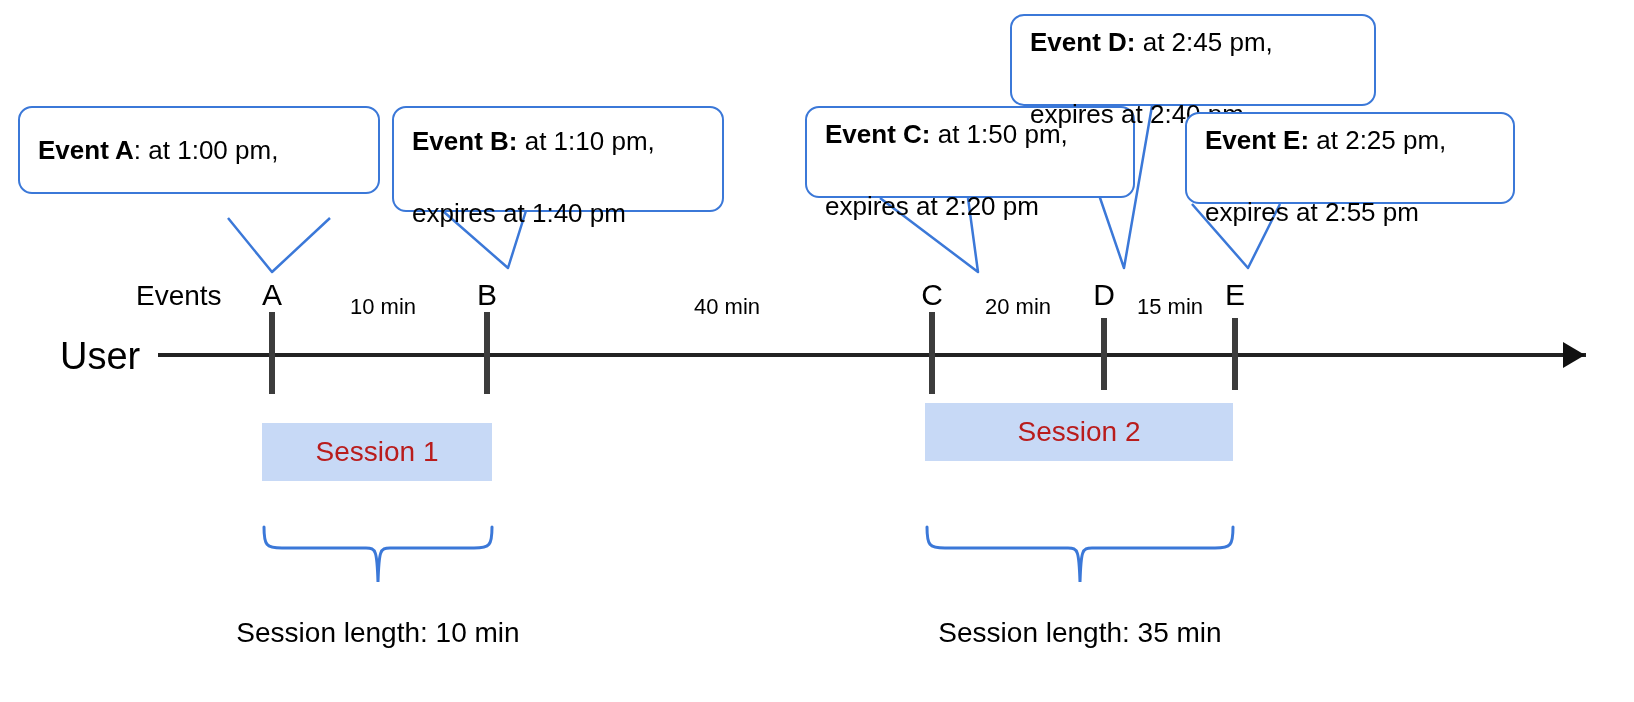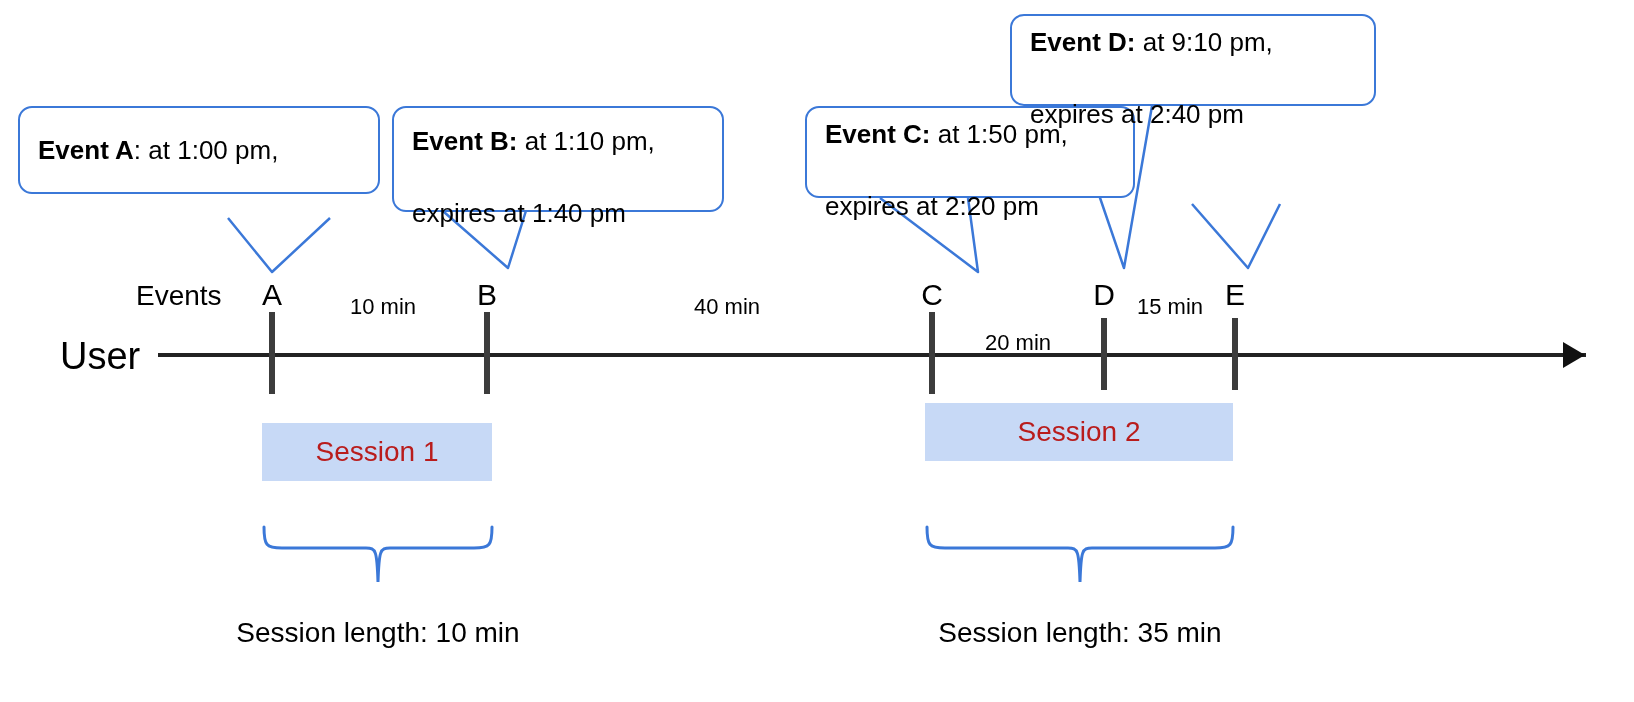--- a/index.html
+++ b/index.html
@@ -62,25 +62,31 @@
 
   <div class="callout" id="callout-c" style="left:805px;top:106px;width:330px;height:92px;">
     <div class="txt">
       <b>Event C</b><b>:</b><span> at 1:50 pm,</span><br>
       <span>expires at 2:20 pm</span>
     </div>
   </div>
 
   <div class="callout" id="callout-d" style="left:1010px;top:14px;width:366px;height:92px;">
     <div class="txt">
-      <b>Event D</b><b>:</b><span> at 9:10 pm,</span><br>
+      <b>Event D</b><b>:</b><span> at 2:45 pm,</span><br>
       <span>expires at 2:40 pm</span>
     </div>
   </div>
 
+  <div class="callout" id="callout-e" style="left:1185px;top:112px;width:330px;height:92px;">
+    <div class="txt">
+      <b>Event E</b><b>:</b><span> at 2:25 pm,</span><br>
+      <span>expires at 2:55 pm</span>
+    </div>
+  </div>
 
   <svg class="svg-layer tails" viewBox="0 0 1634 702">
 
     <path d="M 228 218 L 272 272 L 330 218" fill="#ffffff" stroke="#3b78d8" stroke-width="2.5" stroke-linejoin="round"></path>
 
     <path d="M 428 198 L 508 268 L 530 198" fill="#ffffff" stroke="#3b78d8" stroke-width="2.5" stroke-linejoin="round"></path>
 
     <path d="M 880 198 L 978 272 L 968 198" fill="#ffffff" stroke="#3b78d8" stroke-width="2.5" stroke-linejoin="round"></path>
 
     <path d="M 1152 106 L 1124 268 L 1098 192" fill="#ffffff" stroke="#3b78d8" stroke-width="2.5" stroke-linejoin="round"></path>
@@ -104,21 +110,21 @@
   <div class="tick-label" style="left:902px;top:280px;width:60px;">C</div>
 
   <div class="tick" style="left:1101px;top:318px;height:72px;"></div>
   <div class="tick-label" style="left:1074px;top:280px;width:60px;">D</div>
 
   <div class="tick" style="left:1232px;top:318px;height:72px;"></div>
   <div class="tick-label" style="left:1205px;top:280px;width:60px;">E</div>
 
   <div class="interval" style="left:323px;top:296px;width:120px;">10 min</div>
   <div class="interval" style="left:667px;top:296px;width:120px;">40 min</div>
-  <div class="interval" style="left:958px;top:296px;width:120px;margin-top:36px;">20 min</div>
+  <div class="interval" style="left:958px;top:296px;width:120px;">20 min</div>
   <div class="interval" style="left:1115px;top:296px;width:110px;">15 min</div>
 
   <div class="session-box" style="left:262px;top:423px;width:230px;height:58px;">
     <span>Session 1</span>
   </div>
   <div class="session-box" style="left:925px;top:403px;width:308px;height:58px;">
     <span>Session 2</span>
   </div>
 
   <svg class="svg-layer braces" viewBox="0 0 1634 702">

